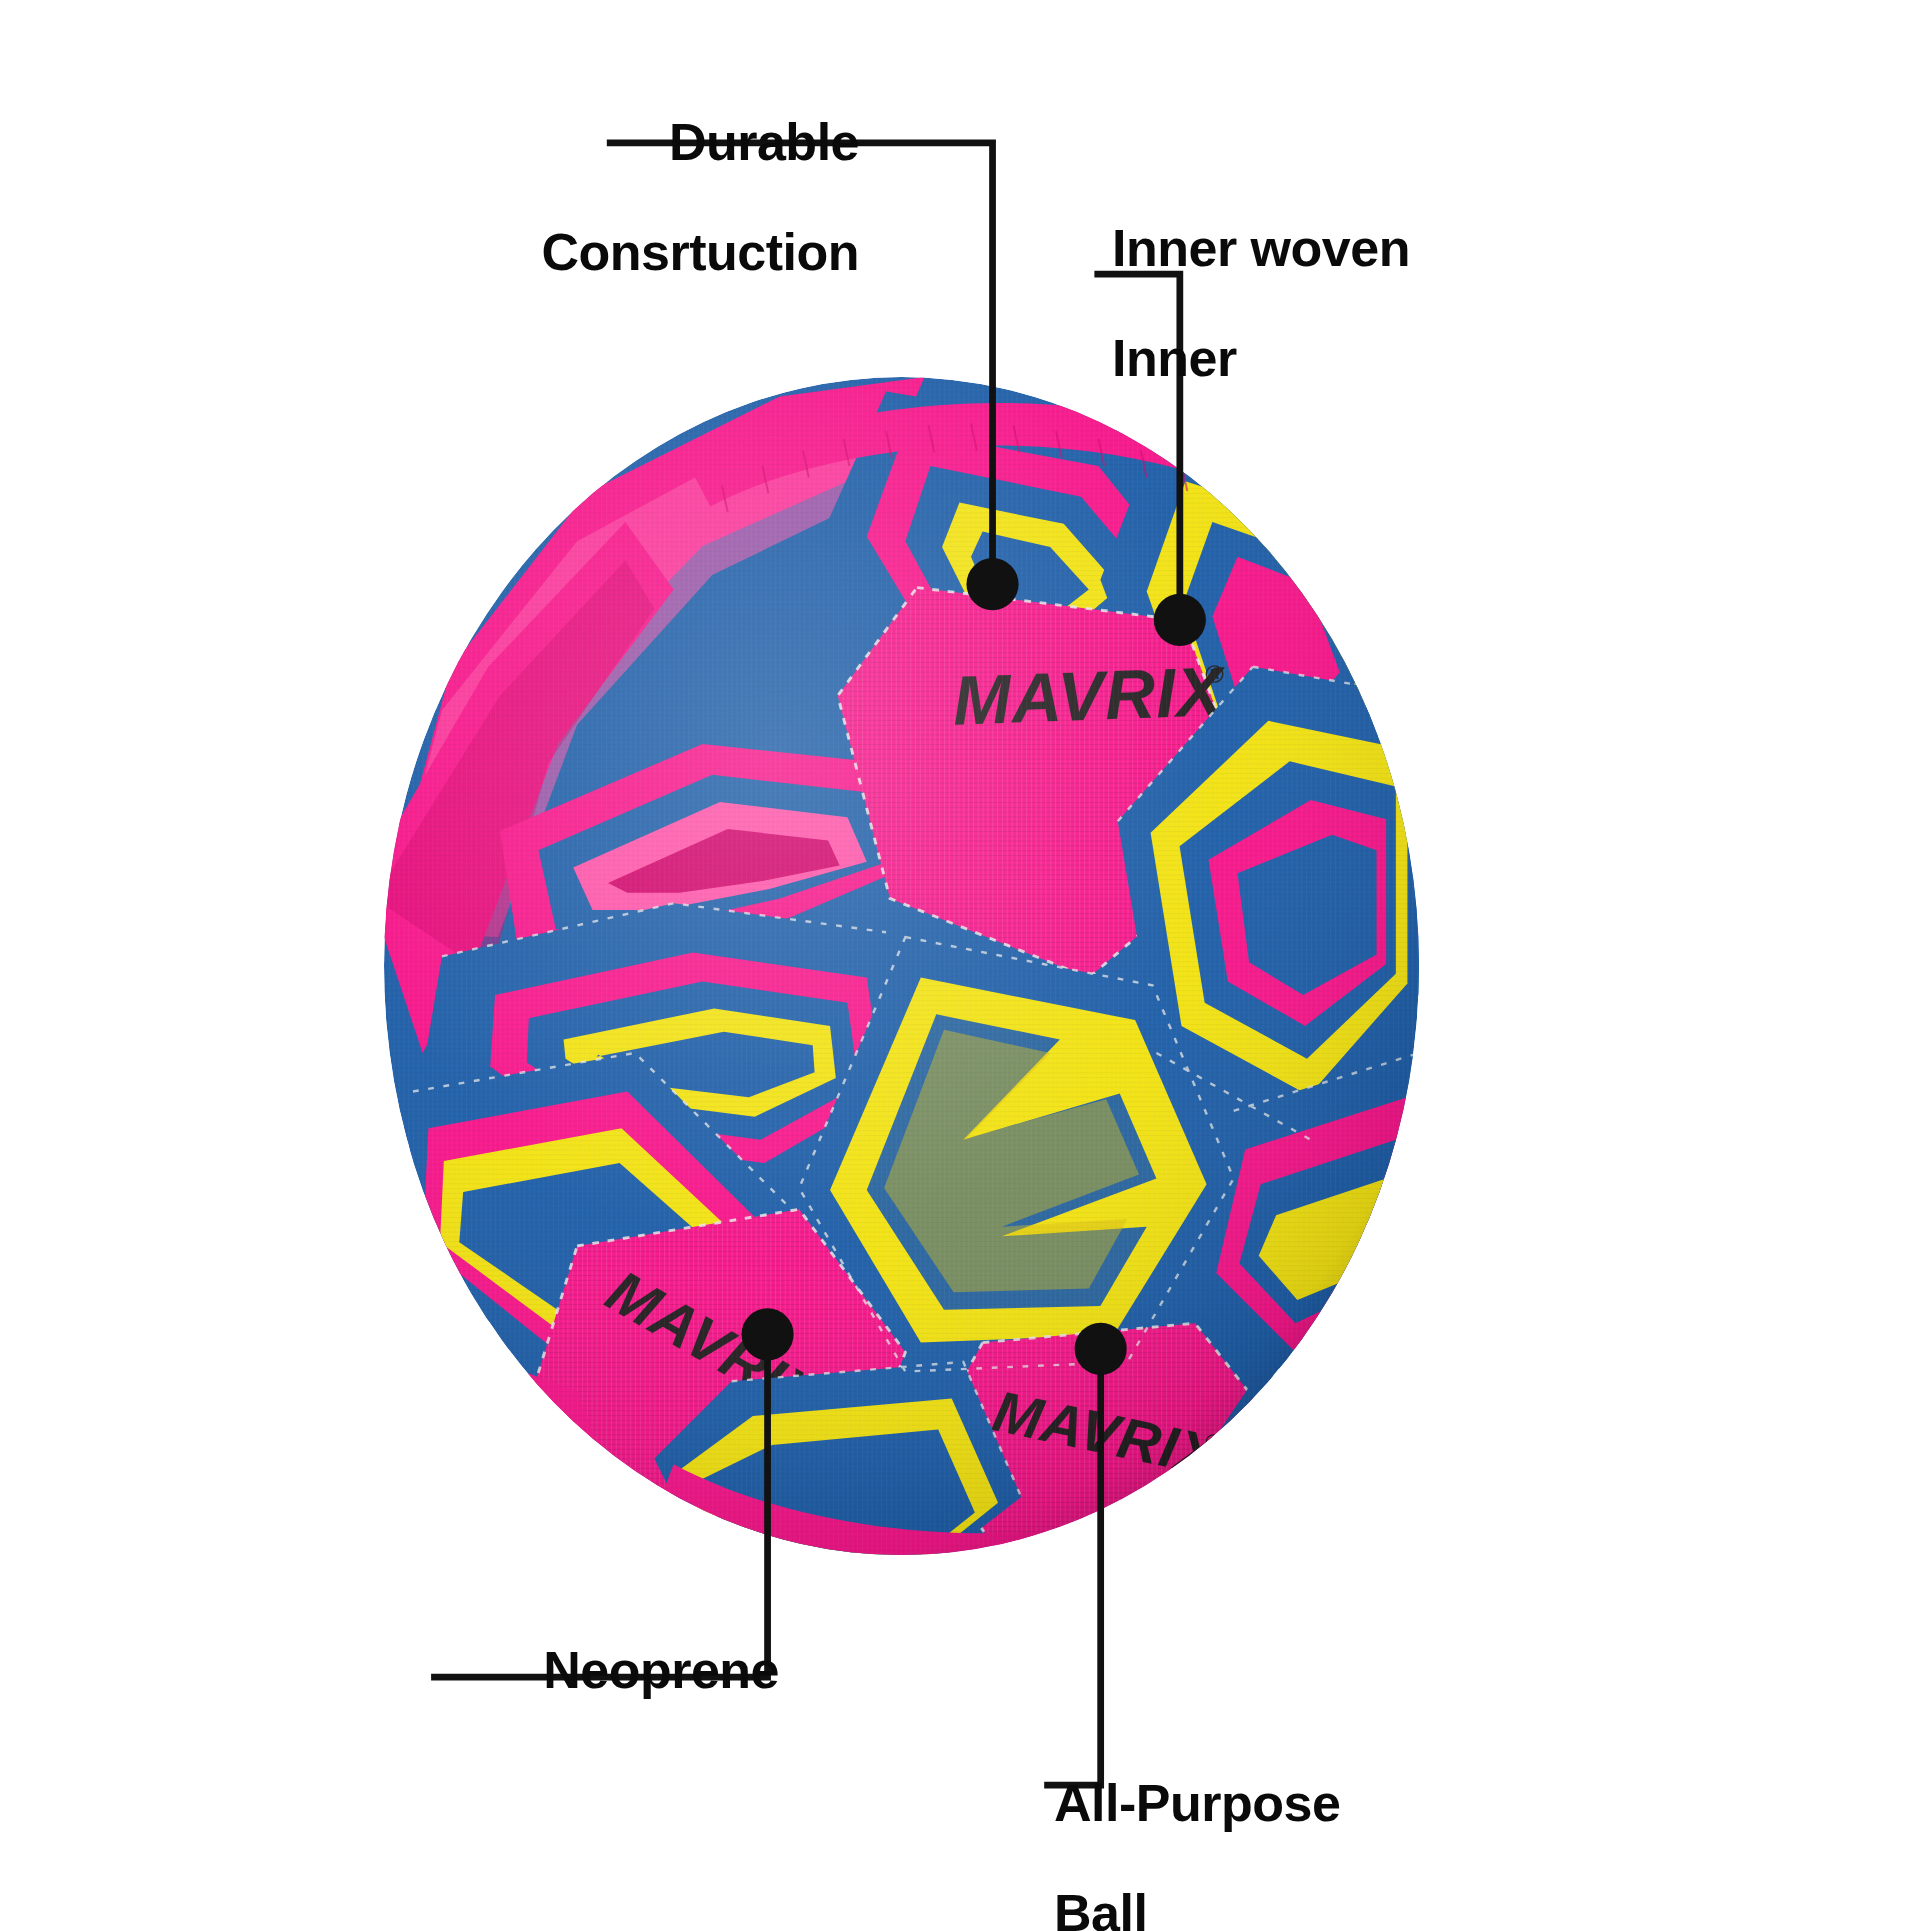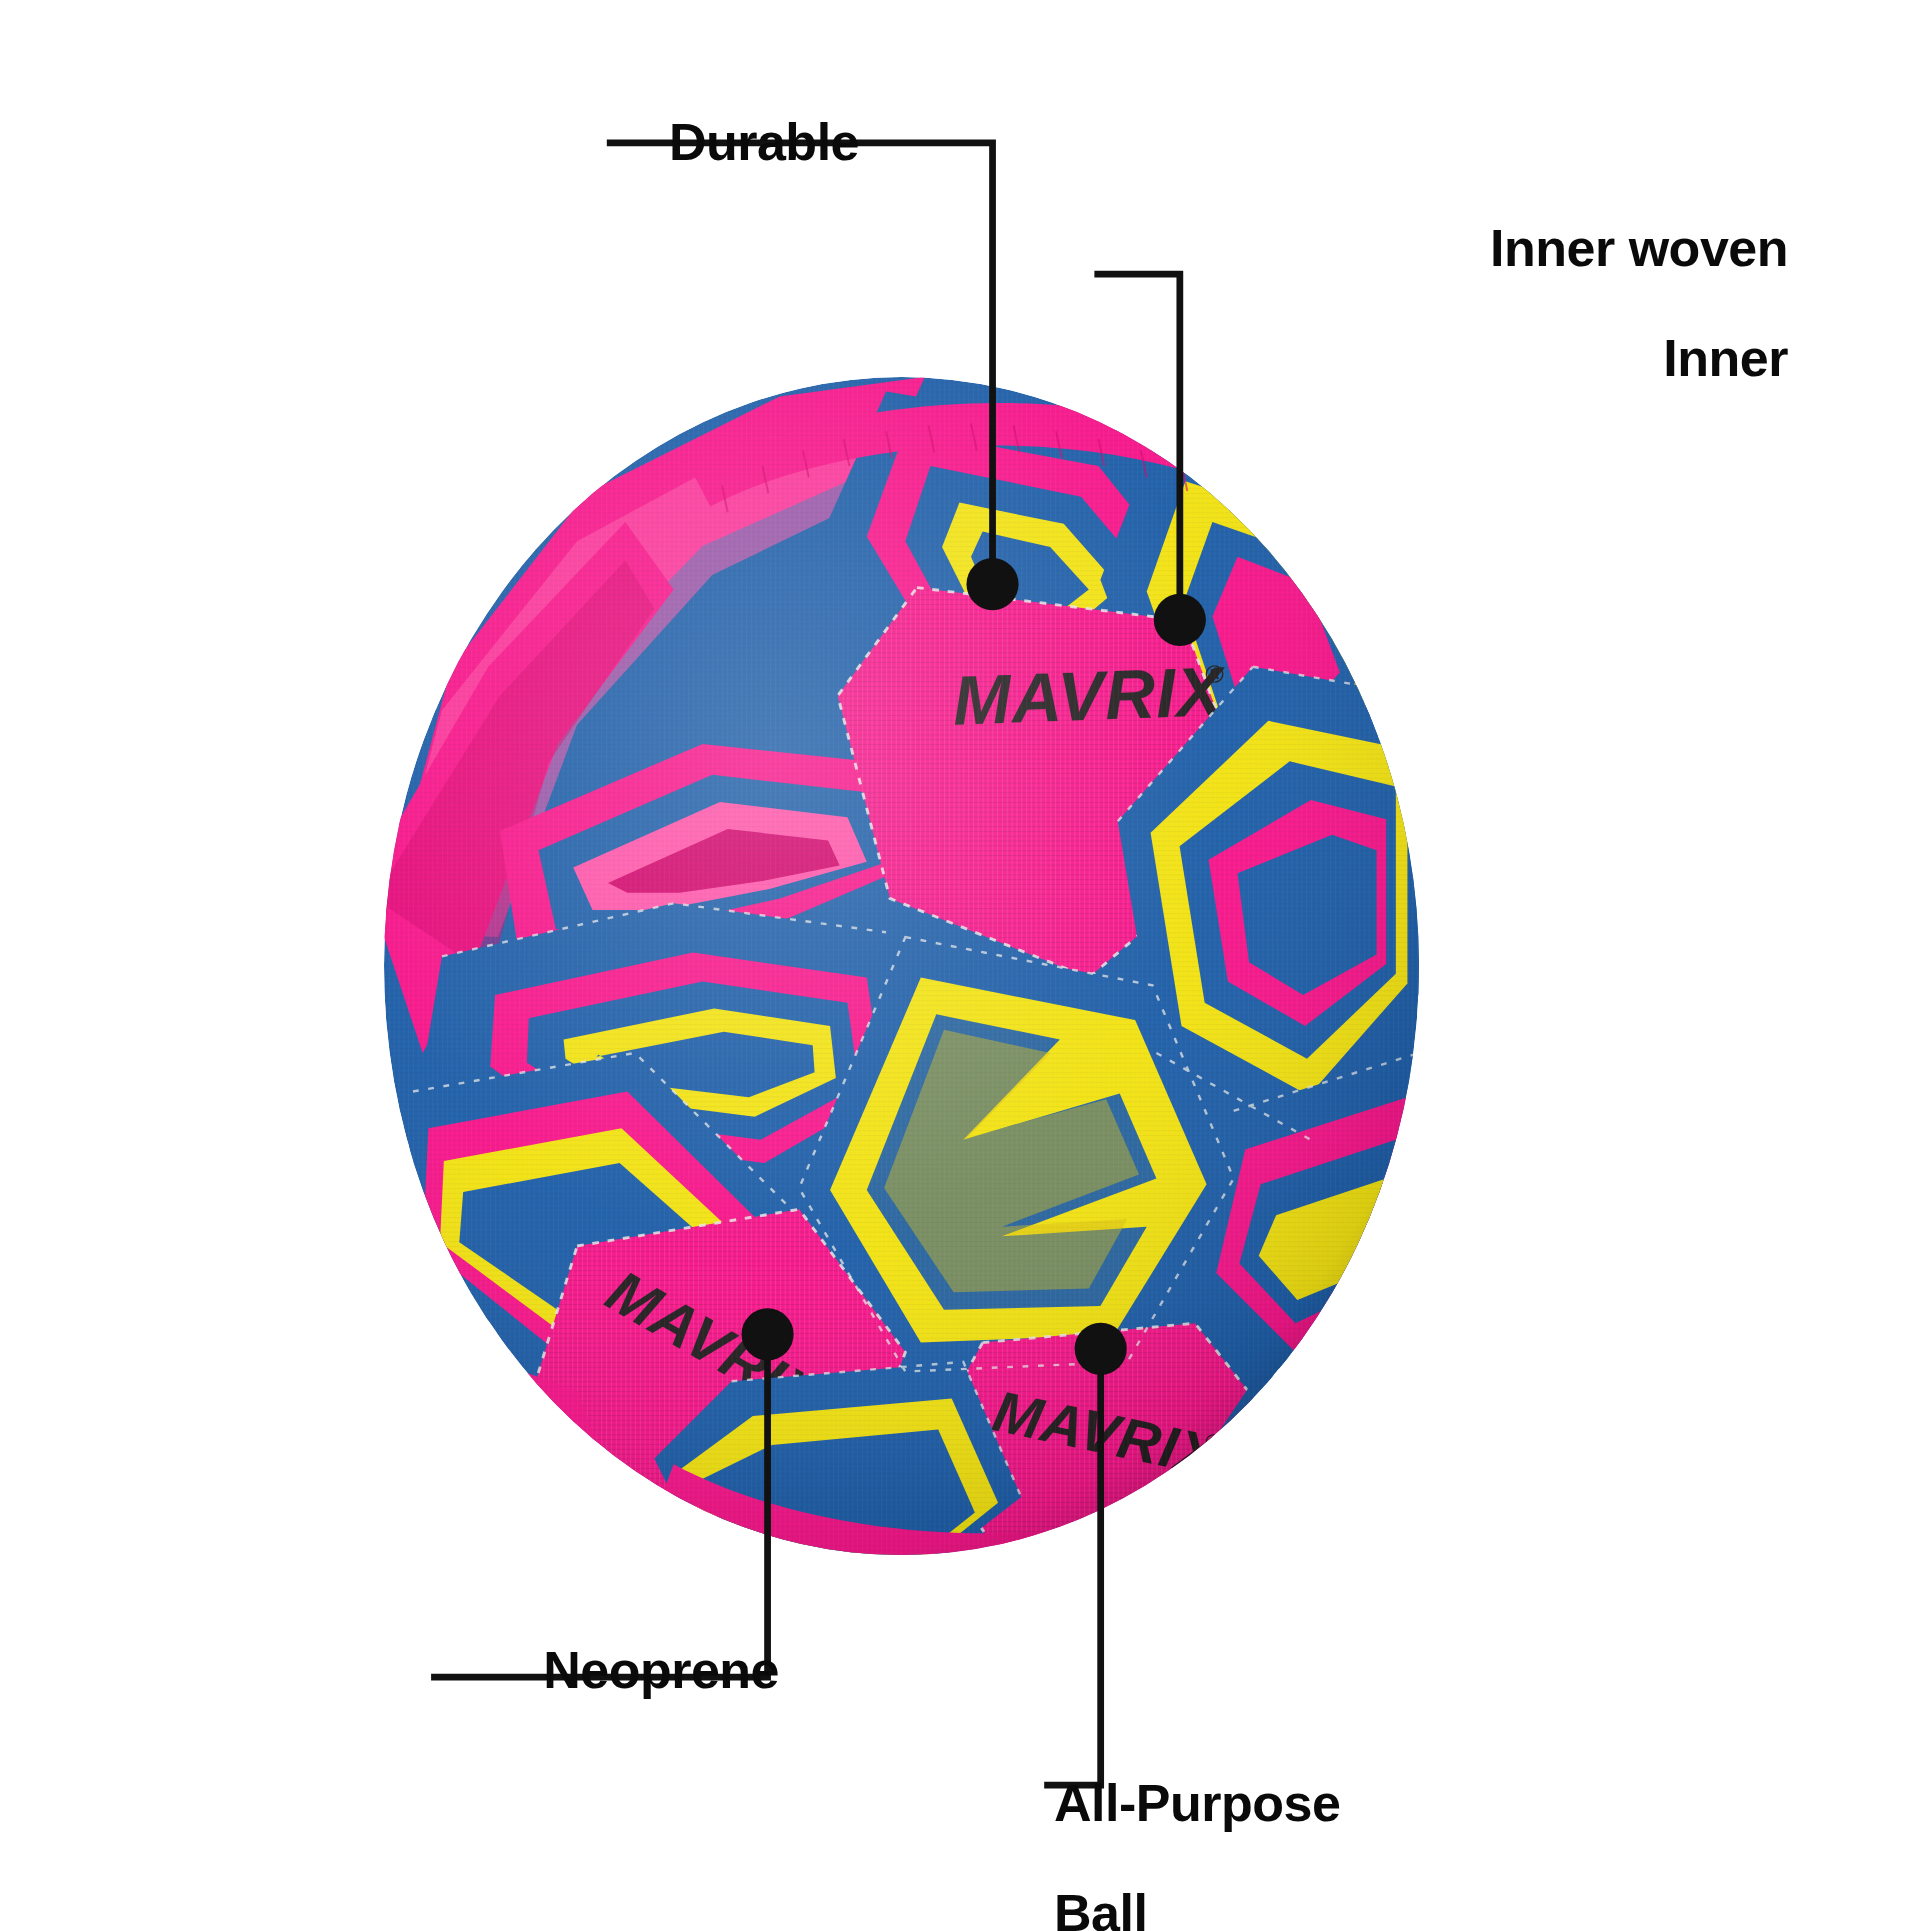--- a/index.html
+++ b/index.html
@@ -23,21 +23,21 @@
     color: #0a0a0a;
     font-weight: 700;
     font-size: 52px;
     line-height: 1.06;
     letter-spacing: -0.5px;
     white-space: pre-line;
     font-family: "Liberation Sans", sans-serif;
   }
   .callout .l1, .callout .l2 { display: block; }
   .c-topleft   { left: 241px;  top: 60px;   width: 618px; text-align: right; }
-  .c-topright  { left: 1112px; top: 166px;  width: 676px; text-align: right; }
+  .c-topright  { left: 1112px; top: 166px;  width: 676px; text-align: left; }
   .c-botleft   { left: 122px;  top: 1588px; width: 657px; text-align: right; }
   .c-botright  { left: 1054px; top: 1721px; width: 676px; text-align: left; }
 
   
   #leaders {
     position: absolute;
     left: 0; top: 0;
     width: 1931px; height: 1931px;
     pointer-events: none;
   }
@@ -220,20 +220,21 @@
     <g fill="#111111">
       <circle cx="1028" cy="605" r="27"></circle>
       <circle cx="1222" cy="642" r="27"></circle>
       <circle cx="795" cy="1382" r="27"></circle>
       <circle cx="1140" cy="1397" r="27"></circle>
     </g>
   </svg>
 
   <div class="callout c-topleft">
     <span class="l1">Durable</span>
+    <span class="l2">Consrtuction</span>
   </div>
 
   <div class="callout c-topright">
     <span class="l1">Inner woven</span>
     <span class="l2">Inner</span>
   </div>
 
   <div class="callout c-botleft">
     <span class="l1">Neoprene</span>
   </div>

